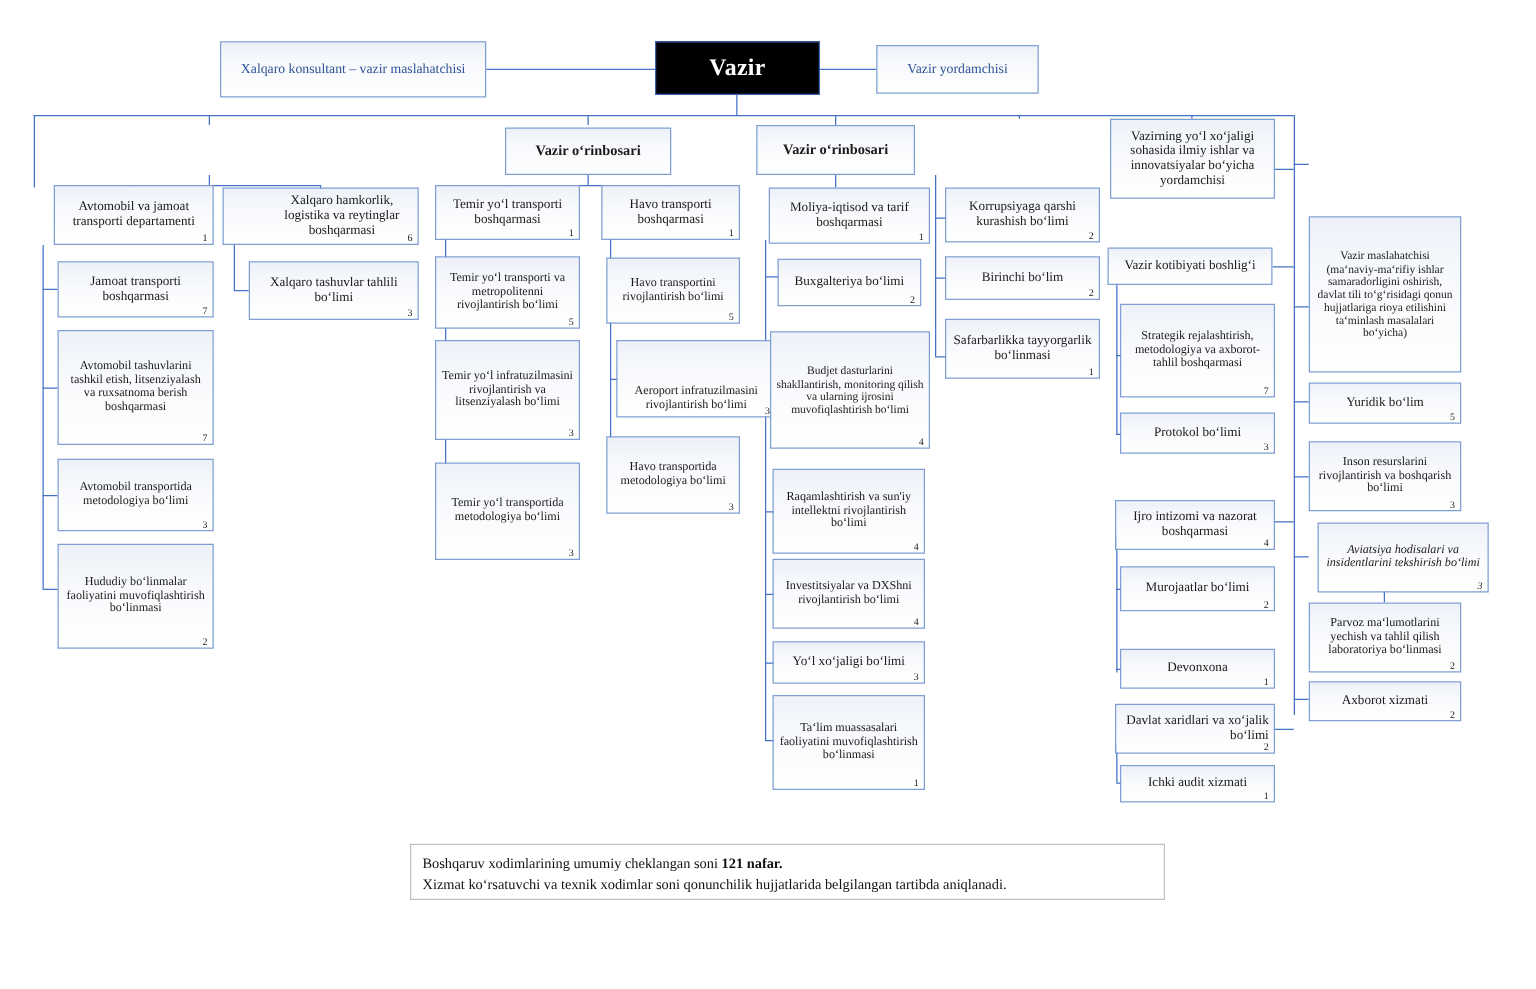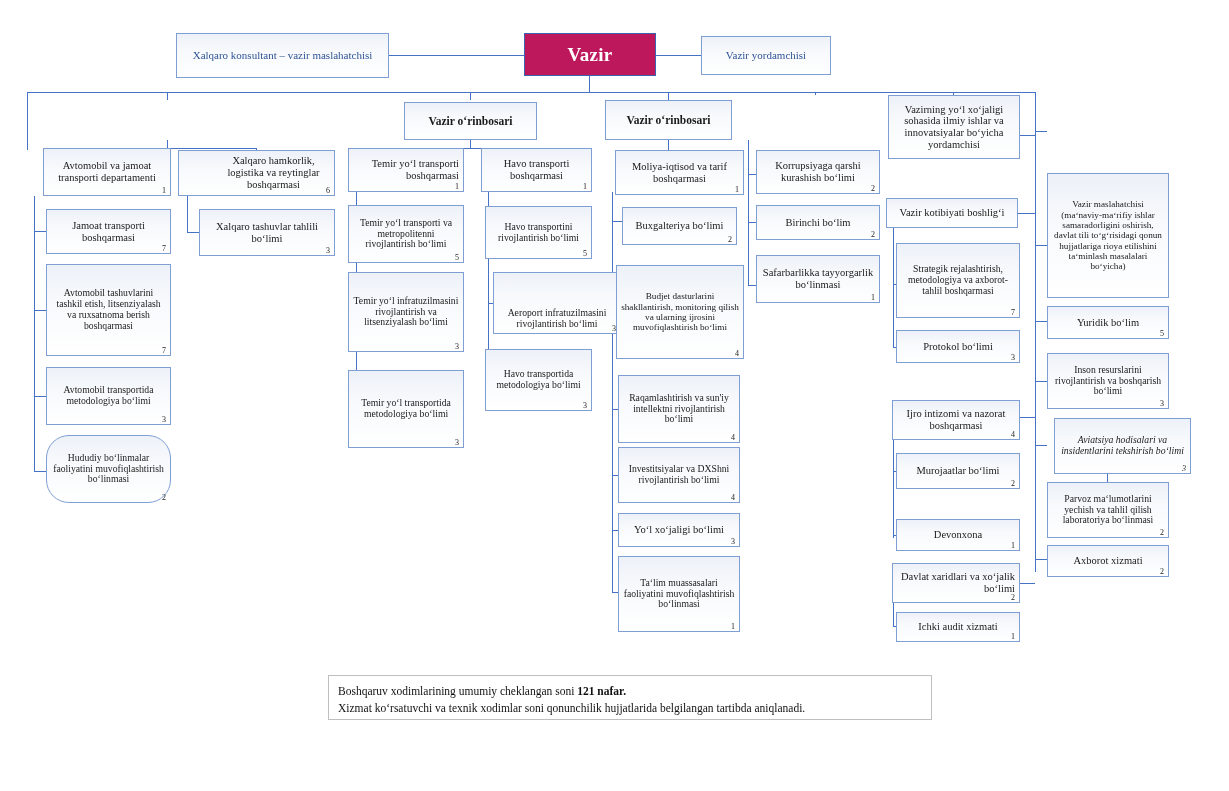--- a/index.html
+++ b/index.html
@@ -30,21 +30,21 @@
   .node .txt{display:block;width:100%;}
 
   
   .cnt{
     position:absolute;right:4px;bottom:0px;
     font-size:8px;color:#222;line-height:1;
   }
 
   
   .root{
-    background:#be185d;border:1px solid #3A62AE;
+    background:#000000;border:1px solid #3A62AE;
     color:#ffffff;font-weight:bold;font-size:19px;
     letter-spacing:.3px;
   }
   
   .advisor{color:#2F5496;font-size:11px;}
   
   .leader{font-weight:bold;font-size:11.5px;}
   
   .dept{font-size:10.5px;}
   .small{font-size:9.7px;}
@@ -175,39 +175,39 @@
     <span class="cnt">7</span>
   </div>
   <div class="node small" style="left:46px;top:264px;width:125px;height:92px;">
     <span class="txt">Avtomobil tashuvlarini tashkil etish, litsenziyalash va ruxsatnoma berish boshqarmasi</span>
     <span class="cnt">7</span>
   </div>
   <div class="node small" style="left:46px;top:367px;width:125px;height:58px;">
     <span class="txt">Avtomobil transportida metodologiya bo‘limi</span>
     <span class="cnt">3</span>
   </div>
-  <div class="node small" style="left:46px;top:435px;width:125px;height:68px;border-radius:23px;">
+  <div class="node small" style="left:46px;top:435px;width:125px;height:84px;">
     <span class="txt">Hududiy bo‘linmalar faoliyatini muvofiqlashtirish bo‘linmasi</span>
     <span class="cnt">2</span>
   </div>
 
   <div class="node dept" style="left:178px;top:150px;width:157px;height:46px;padding-left:38px;">
     <span class="txt">Xalqaro hamkorlik, logistika va  reytinglar boshqarmasi</span>
     <span class="cnt">6</span>
   </div>
   <div class="node dept" style="left:199px;top:209px;width:136px;height:47px;">
     <span class="txt">Xalqaro tashuvlar tahlili bo‘limi</span>
     <span class="cnt">3</span>
   </div>
 
   <div class="node leader" style="left:404px;top:102px;width:133px;height:38px;">
     <span class="txt">Vazir o‘rinbosari</span>
   </div>
 
-  <div class="node dept" style="left:348px;top:148px;width:116px;height:44px;text-align:right;">
+  <div class="node dept" style="left:348px;top:148px;width:116px;height:44px;">
     <span class="txt">Temir yo‘l transporti boshqarmasi</span>
     <span class="cnt">1</span>
   </div>
   <div class="node small" style="left:348px;top:205px;width:116px;height:58px;">
     <span class="txt">Temir yo‘l transporti va metropolitenni rivojlantirish bo‘limi</span>
     <span class="cnt">5</span>
   </div>
   <div class="node small" style="left:348px;top:272px;width:116px;height:80px;">
     <span class="txt">Temir yo‘l infratuzilmasini rivojlantirish va litsenziyalash bo‘limi</span>
     <span class="cnt">3</span>

